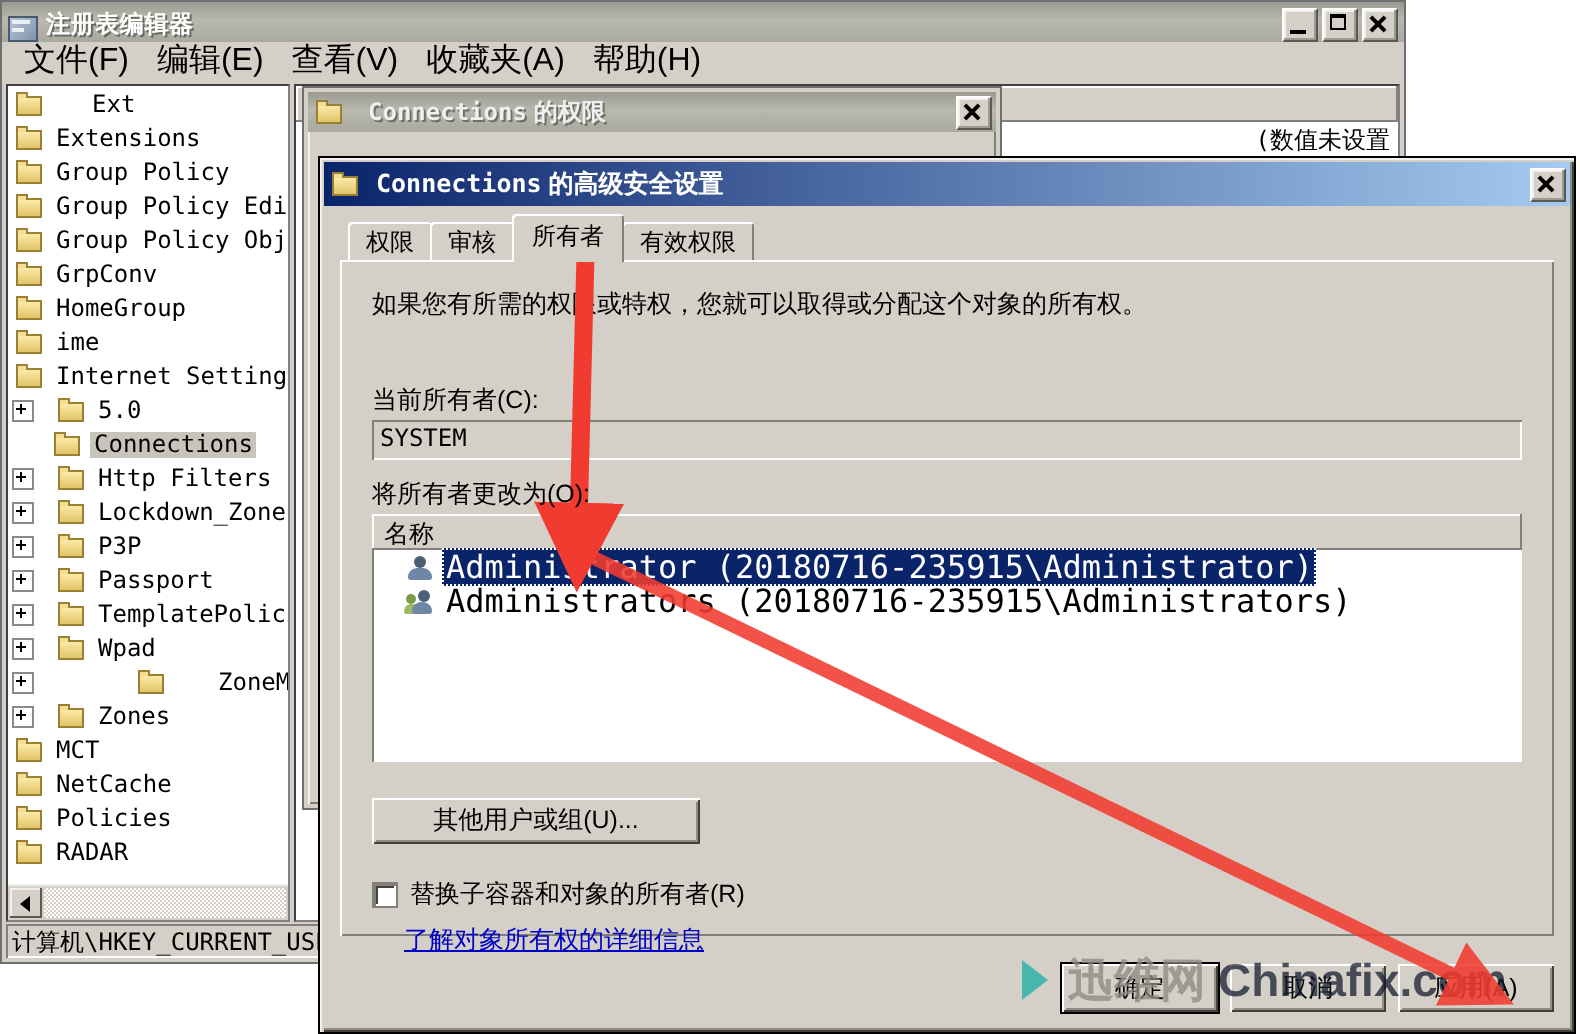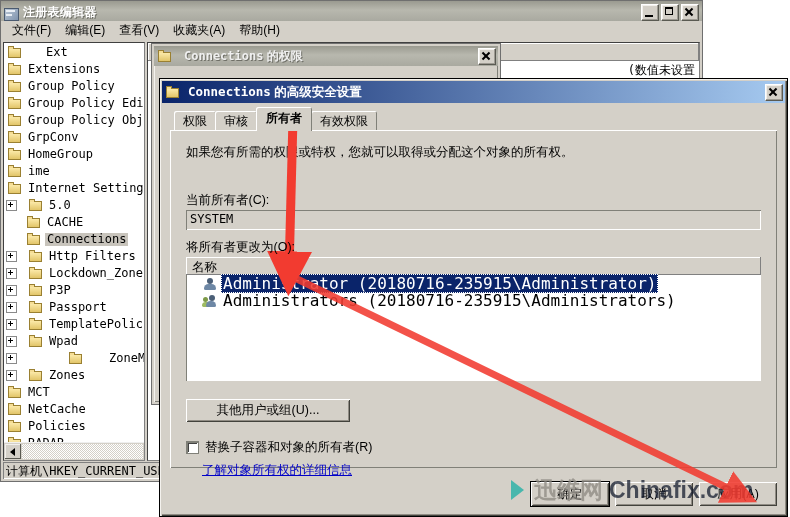--- a/index.html
+++ b/index.html
@@ -24,21 +24,21 @@
       box-shadow:inset -1px -1px 0 #9d9a92,inset 1px 1px 0 #f2f0ec;
       position:relative;cursor:default;}
   .winbtn i{position:absolute;display:block;}
   .wb-min i{left:3px;bottom:3px;width:8px;height:2px;background:#000;}
   .wb-max i{left:3px;top:2px;width:8px;height:8px;border:1px solid #000;border-top-width:2px;box-sizing:border-box;}
   .wb-close i.d1,.wb-close i.d2{left:2px;top:6px;width:10px;height:2px;background:#000;}
   .wb-close i.d1{transform:rotate(45deg);} .wb-close i.d2{transform:rotate(-45deg);}
 
   #reg-menubar{height:19px;display:flex;align-items:center;padding-left:4px;background:#d4d0c8;
       border-bottom:1px solid #d4d0c8;}
-  .menu-item{padding:2px 7px;font-size:12px;color:#000;cursor:default;}
+  .menu-item{padding:2px 7px;font-size:16px;color:#000;cursor:default;}
 
   #reg-body{position:absolute;left:2px;top:41px;right:2px;bottom:20px;display:flex;}
   #tree-pane{width:142px;background:#fff;border:1px solid #808080;
       border-top-color:#404040;border-left-color:#404040;box-sizing:border-box;
       position:relative;overflow:hidden;}
   #tree-scroll{position:absolute;left:0;top:0;right:0;bottom:17px;overflow:hidden;padding-top:1px;}
   .trow{height:17px;display:flex;align-items:center;font-size:12px;white-space:nowrap;
       font-family:"DejaVu Sans Mono","Liberation Mono",monospace;color:#000;}
   .tplus{width:9px;height:9px;border:1px solid #8a8a8a;background:#fff;
       position:relative;margin-right:2px;flex:0 0 9px;}
@@ -100,21 +100,21 @@
       display:flex;align-items:center;padding:0 2px;box-sizing:border-box;}
   #adv-title .t{color:#fff;font-weight:bold;font-size:12.5px;margin-left:4px;}
   #adv-title .t .mono{font-family:"DejaVu Sans Mono","Liberation Mono",monospace;}
   #adv-close{margin-left:auto;}
 
   #tabstrip{position:absolute;left:14px;top:30px;display:flex;align-items:flex-end;height:22px;}
   .tab{height:19px;padding:1px 9px 0;background:#d4d0c8;font-size:12px;
       box-shadow:inset 1px 1px 0 #fff, inset -1px 0 0 #808078;
       border-top-left-radius:2px;border-top-right-radius:2px;margin-right:-1px;
       display:flex;align-items:center;cursor:default;}
-  .tab.active{height:22px;padding:0 10px 2px;font-weight:bold;z-index:3;position:relative;
+  .tab.active{height:22px;padding:0 10px 2px;font-weight:normal;z-index:3;position:relative;
       box-shadow:inset 1px 1px 0 #fff, inset -1px 0 0 #808078;}
 
   #tabpage{position:absolute;left:10px;top:51px;right:10px;bottom:48px;background:#d4d0c8;
       box-shadow:inset 1px 1px 0 #fff, inset -1px -1px 0 #808078;}
 
   .desc{position:absolute;left:16px;top:14px;font-size:12.5px;}
   .fieldlabel{position:absolute;font-size:12.5px;}
   .txtbox{position:absolute;background:#d4d0c8;
       box-shadow:inset 1px 1px 0 #808078, inset -1px -1px 0 #fff;
       font-family:"DejaVu Sans Mono","Liberation Mono",monospace;font-size:12px;
@@ -278,29 +278,20 @@
             </span>
             <span class="tlabel">5.0</span>
           </div>
           <div class="trow" style="padding-left: 2px;">
             <span class="tspacer"></span>
             <span class="tdots"></span>
             <span class="folder">
               <span class="fb"></span>
               <span class="ft"></span>
             </span>
-            <span class="tlabel">CACHE</span>
-          </div>
-          <div class="trow" style="padding-left: 2px;">
-            <span class="tspacer"></span>
-            <span class="tdots"></span>
-            <span class="folder">
-              <span class="fb"></span>
-              <span class="ft"></span>
-            </span>
             <span class="tlabel sel">Connections</span>
           </div>
           <div class="trow" style="padding-left: 2px;">
             <span class="tplus"></span>
             <span class="tdots"></span>
             <span class="folder">
               <span class="fb"></span>
               <span class="ft"></span>
             </span>
             <span class="tlabel">Http Filters</span>

